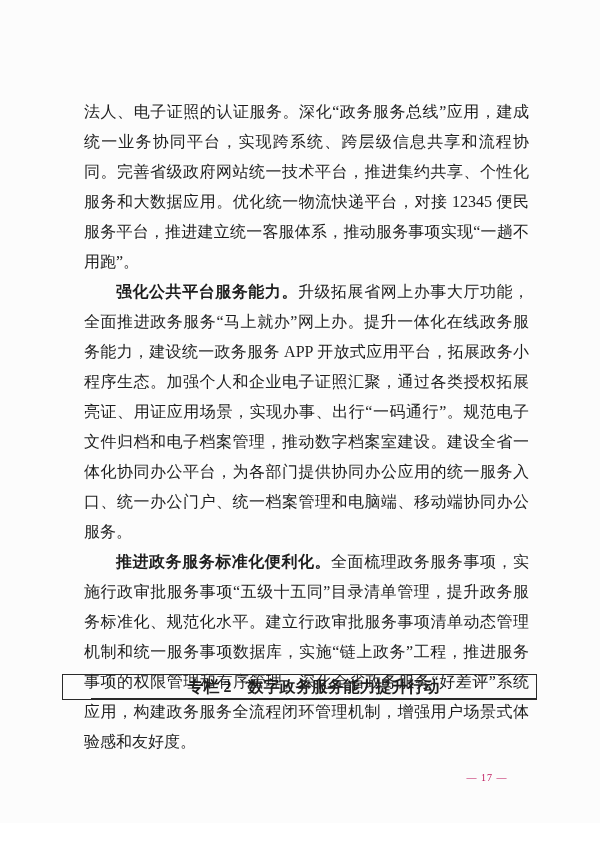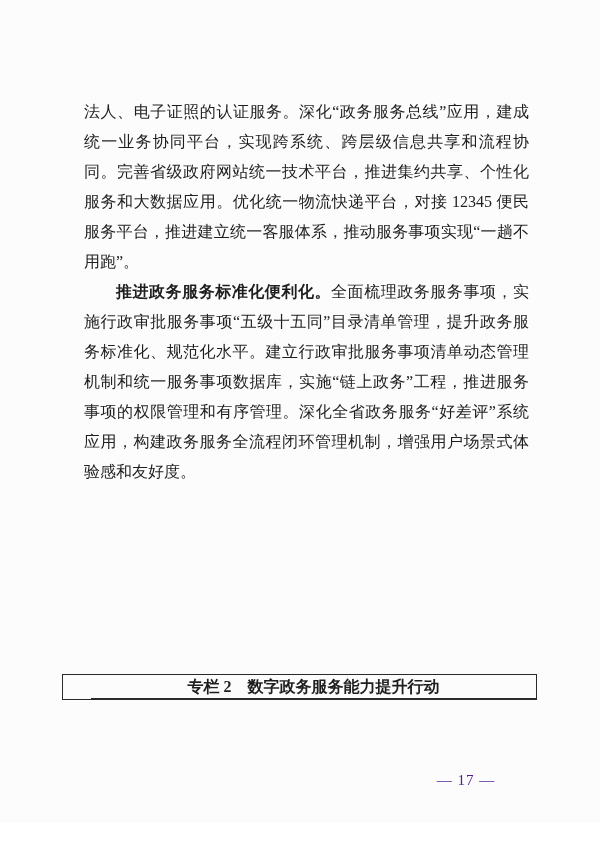--- a/index.html
+++ b/index.html
@@ -49,37 +49,38 @@
     .callout-body {
       font-size: 15px;
       line-height: 22.5px;
       padding: 2px 8px 3px 8px;
       text-align: justify;
       text-justify: inter-ideograph;
       text-indent: 2em;
     }
     .page-number {
       position: absolute;
-      left: 431px;
+      left: 452px;
       top: 772px;
       width: 70px;
-      font-size: 15px;
+      font-size: 10px;
       letter-spacing: 1px;
-      color: #4c1d95;
+      color: #be185d;
       text-align: center;
     }
   </style>
 </head>
 <body>
 
 <div class="page">
 
   <div class="content">
     <p class="para"><span>法人、电子证照的认证服务。深化“政务服务总线”应用，建成统一业务协同平台，实现跨系统、跨层级信息共享和流程协同。完善省级政府网站统一技术平台，推进集约共享、个性化服务和大数据应用。优化统一物流快递平台，对接 12345 便民服务平台，推进建立统一客服体系，推动服务事项实现“一趟不用跑”。</span></p>
 
+    <p class="para indent"><span class="lead">强化公共平台服务能力。</span><span>升级拓展省网上办事大厅功能，全面推进政务服务“马上就办”网上办。提升一体化在线政务服务能力，建设统一政务服务 APP 开放式应用平台，拓展政务小程序生态。加强个人和企业电子证照汇聚，通过各类授权拓展亮证、用证应用场景，实现办事、出行“一码通行”。规范电子文件归档和电子档案管理，推动数字档案室建设。建设全省一体化协同办公平台，为各部门提供协同办公应用的统一服务入口、统一办公门户、统一档案管理和电脑端、移动端协同办公服务。</span></p>
 
     <p class="para indent"><span class="lead">推进政务服务标准化便利化。</span><span>全面梳理政务服务事项，实施行政审批服务事项“五级十五同”目录清单管理，提升政务服务标准化、规范化水平。建立行政审批服务事项清单动态管理机制和统一服务事项数据库，实施“链上政务”工程，推进服务事项的权限管理和有序管理。深化全省政务服务“好差评”系统应用，构建政务服务全流程闭环管理机制，增强用户场景式体验感和友好度。</span></p>
   </div>
 
   <div class="callout">
     <div class="callout-title">专栏 2　数字政务服务能力提升行动</div>
   </div>
 
   <div class="page-number">— 17 —</div>
 

